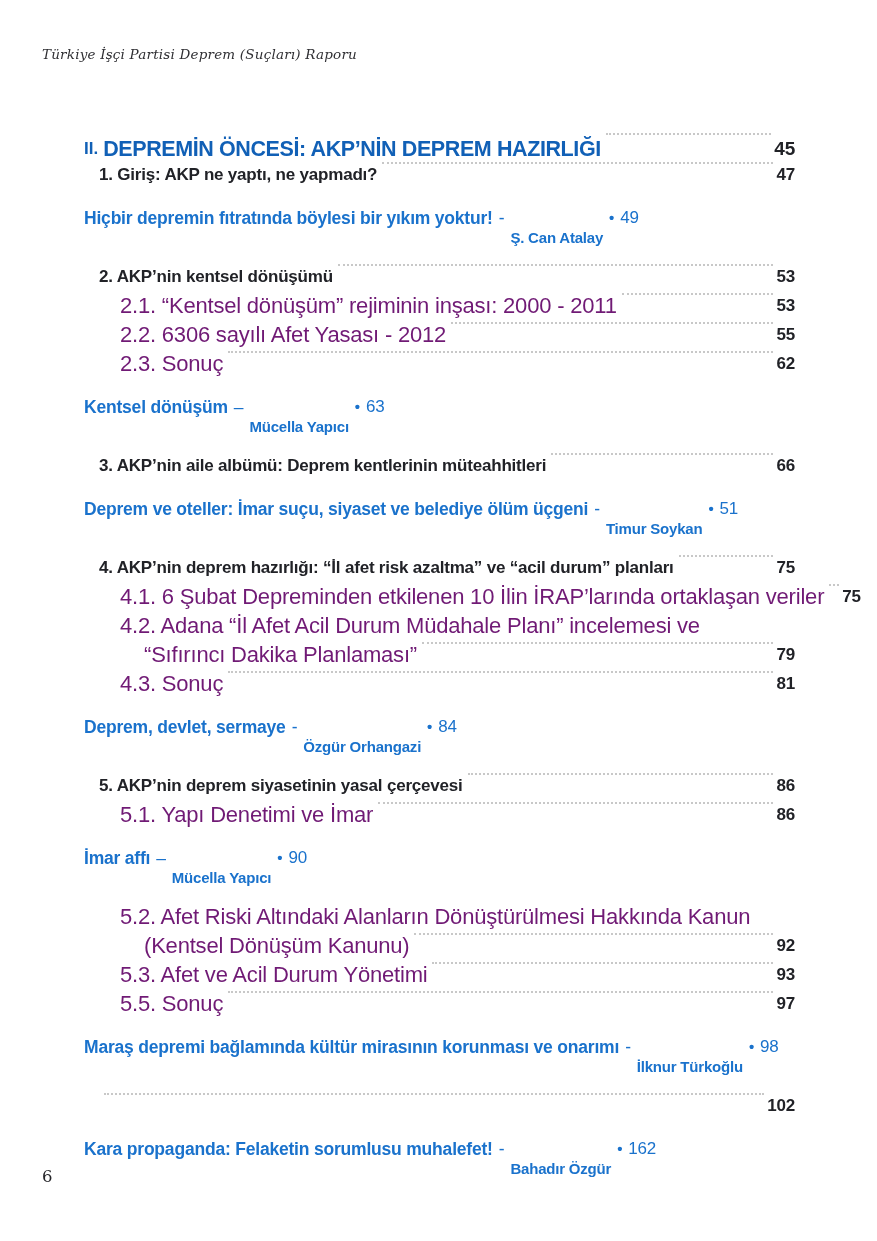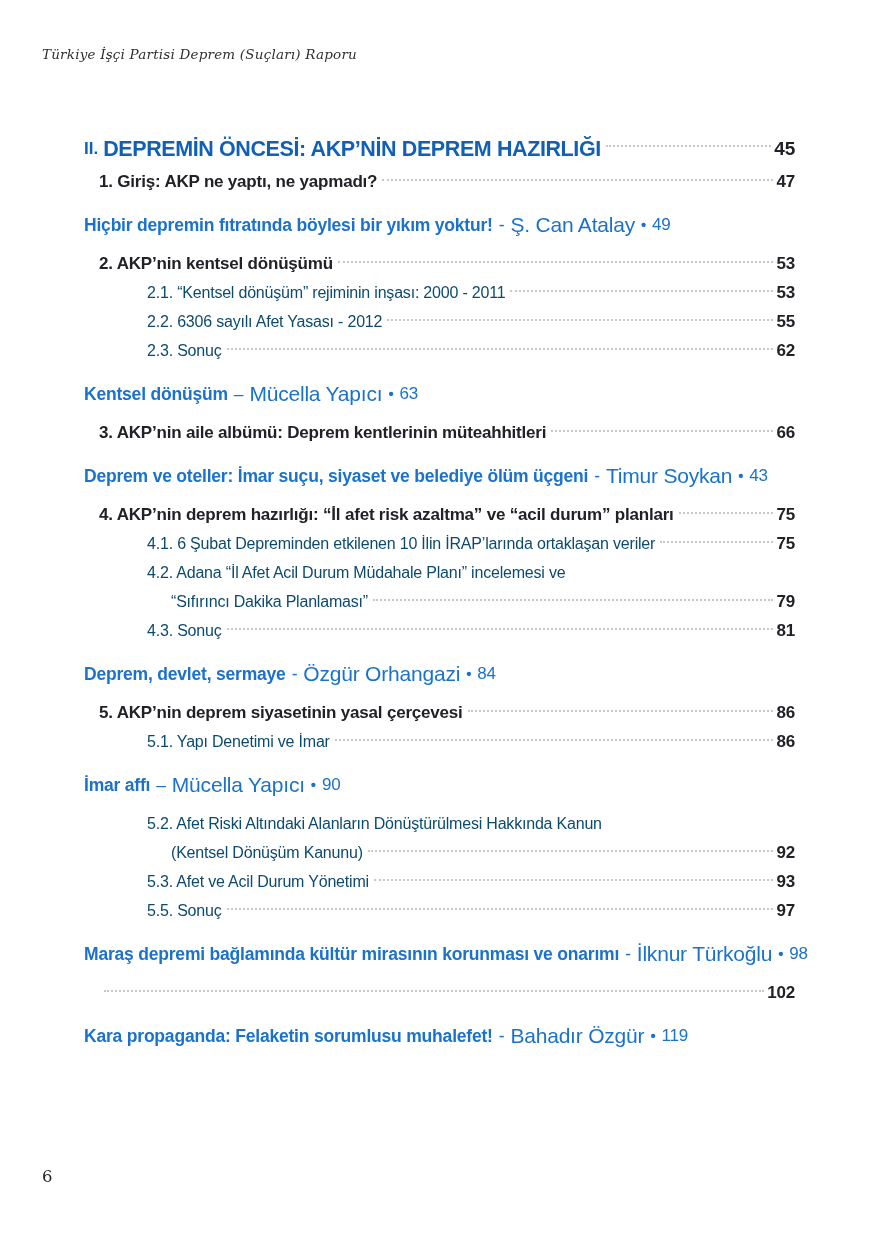--- a/index.html
+++ b/index.html
@@ -36,21 +36,21 @@
   .toc {
     position: absolute;
     left: 84px;
     top: 136px;
     width: 711px;
     letter-spacing: -0.2px;
   }
 
   .row {
     display: flex;
-    align-items: center;
+    align-items: flex-start;
     line-height: 22px;
   }
   .row > span { white-space: nowrap; }
 
   .leader {
     flex: 1 1 auto;
     min-width: 10px;
     border-bottom: 2px dotted var(--dot_leader_gray, #c8c8c8);
     position: relative;
     top: -2px;
@@ -71,32 +71,32 @@
   .heading .leader { top: -3px; }
   .heading .page-num { font-size: 19px; }
 
   
   .chapter { padding-left: 15px; }
   .chapter .label { font-weight: 700; font-size: 17px; color: var(--body_ink, #212227); }
 
   
   .sub  { padding-left: 36px; }
   .cont { padding-left: 60px; }
-  .sub .label, .cont .label { font-weight: 400; font-size: 16px; color: #0c4a6e; margin-left: 27px; }
+  .sub .label, .cont .label { font-weight: 400; font-size: 22px; color: #701a75; }
 
   
   .guest { line-height: 24px; color: var(--guest_article_blue, #1a72cc); gap: 6px; }
   .g-title  { font-weight: 700; font-size: 17.5px; }
   .g-sep    { font-weight: 400; font-size: 17.5px; }
-  .g-author { font-weight: 400; font-size: 21px; }
+  .g-author { font-weight: 700; font-size: 15px; margin-top: 20px; }
   .g-bullet { font-weight: 700; font-size: 15px; }
   .g-page   { font-weight: 400; font-size: 17px; }
 
   
-  .mt-a { margin-top: 9px; }  
+  .mt-a { margin-top: 2px; }  
   .mt-b { margin-top: 7px; }   
   .mt-c { margin-top: 20px; }  
   .mt-d { margin-top: 16px; }  
 </style>
 </head>
 <body>
 
 <div class="page">
 
   <div class="running-header">Türkiye İşçi Partisi Deprem (Suçları) Raporu</div>
@@ -160,21 +160,21 @@
       <span class="label">3. AKP’nin aile albümü: Deprem kentlerinin müteahhitleri</span>
       <span class="leader"></span>
       <span class="page-num">66</span>
     </div>
 
     <div class="row guest mt-c">
       <span class="g-title">Deprem ve oteller: İmar suçu, siyaset ve belediye ölüm üçgeni</span>
       <span class="g-sep">-</span>
       <span class="g-author">Timur Soykan</span>
       <span class="g-bullet">•</span>
-      <span class="g-page">43</span>
+      <span class="g-page">51</span>
     </div>
 
     <div class="row chapter mt-d">
       <span class="label">4. AKP’nin deprem hazırlığı: “İl afet risk azaltma” ve “acil durum” planları</span>
       <span class="leader"></span>
       <span class="page-num">75</span>
     </div>
 
     <div class="row sub mt-b">
       <span class="label">4.1. 6 Şubat Depreminden etkilenen 10 İlin İRAP’larında ortaklaşan veriler</span>
@@ -260,20 +260,20 @@
     <div class="row chapter mt-d">
       <span class="leader"></span>
       <span class="page-num">102</span>
     </div>
 
     <div class="row guest mt-c">
       <span class="g-title">Kara propaganda: Felaketin sorumlusu muhalefet!</span>
       <span class="g-sep">-</span>
       <span class="g-author">Bahadır Özgür</span>
       <span class="g-bullet">•</span>
-      <span class="g-page">119</span>
+      <span class="g-page">162</span>
     </div>
 
   </div>
 
   <div class="folio">6</div>
 
 </div>
 
 </body></html>

